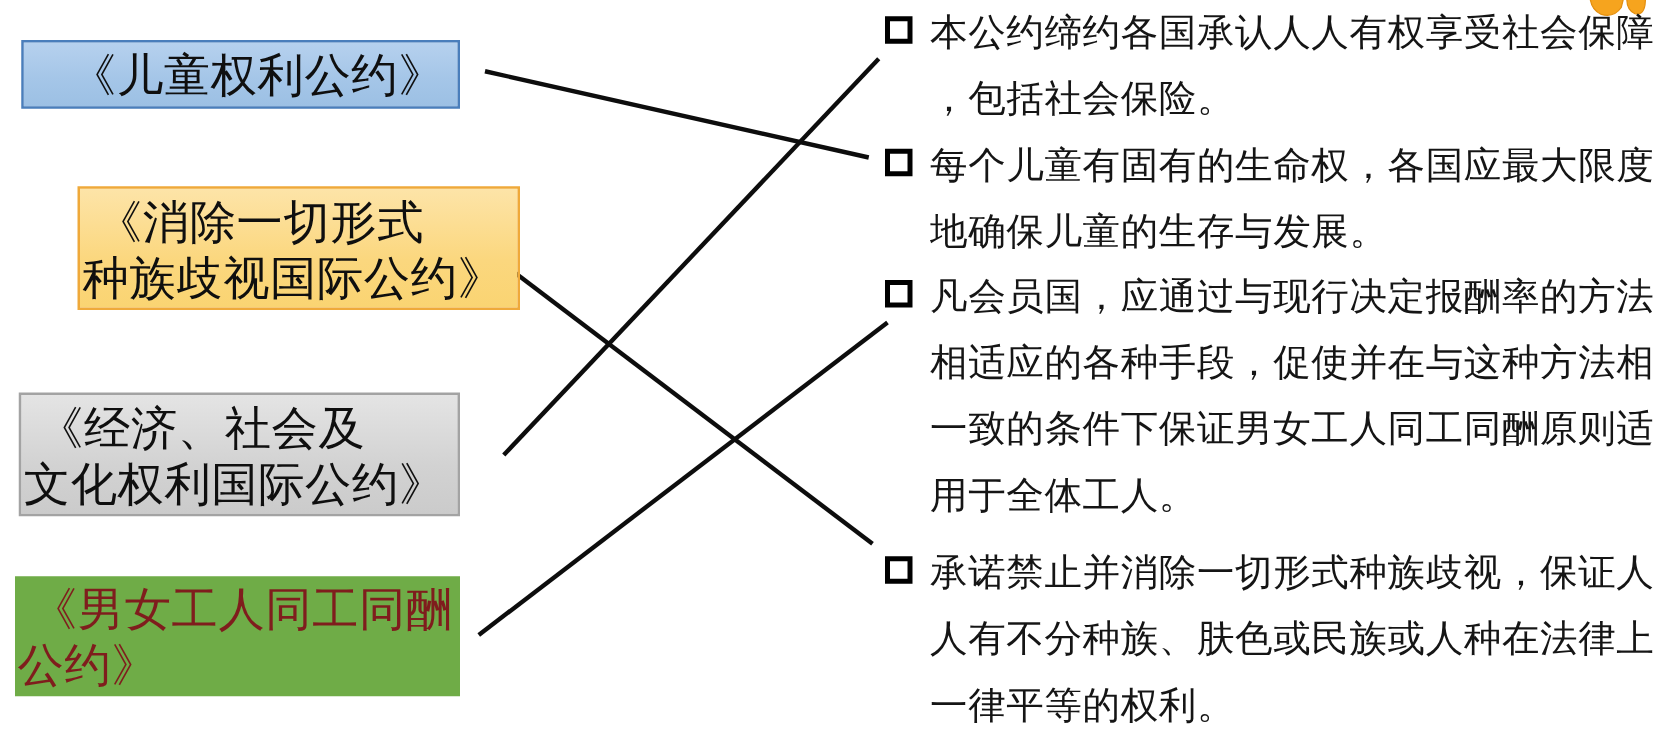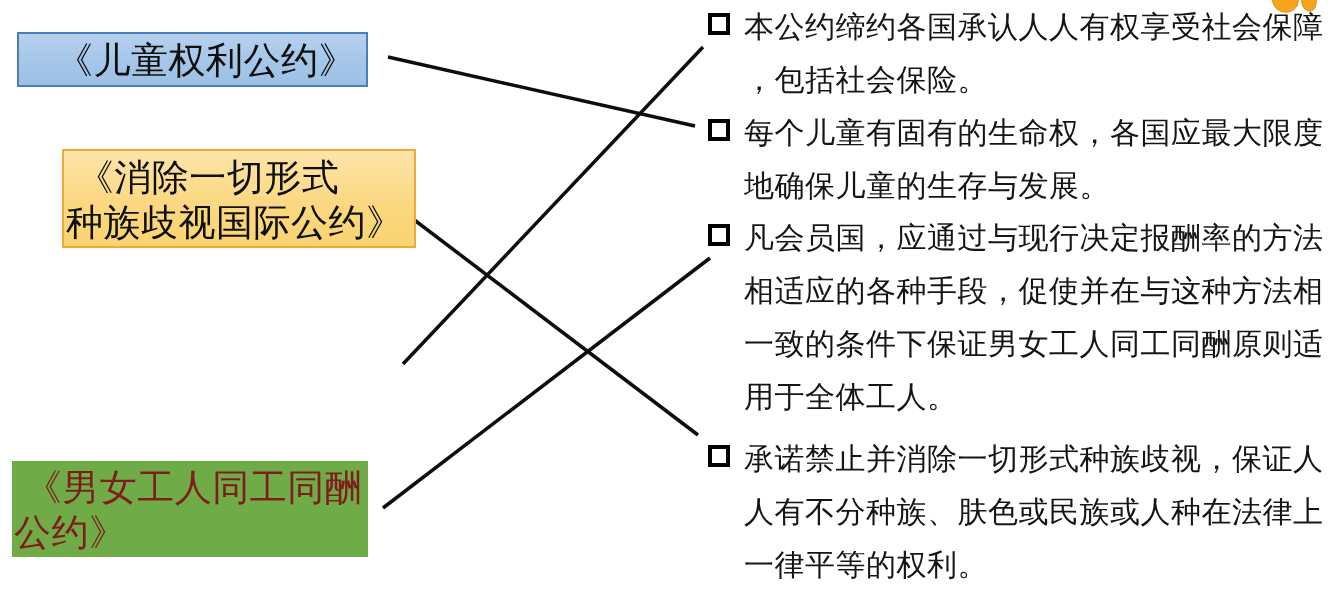--- a/index.html
+++ b/index.html
@@ -110,20 +110,22 @@
       <line x1="388" y1="200" x2="698" y2="435"></line>
       <line x1="403" y1="364" x2="703" y2="47"></line>
       <line x1="383" y1="508" x2="710" y2="258"></line>
     </svg>
 
   <div class="conv-box one-line box-blue">《儿童权利公约》</div>
 
   <div class="conv-box two-line box-gold"> 《消除一切形式
 种族歧视国际公约》</div>
 
+  <div class="conv-box two-line box-gray"> 《经济、社会及
+文化权利国际公约》</div>
 
   <div class="conv-box two-line box-green"> 《男女工人同工同酬
 公约》</div>
 
   <div class="provision p1">
     <div class="checkbox-bullet"></div>
     <div class="provision-text">本公约缔约各国承认人人有权享受社会保障
 ，包括社会保险。</div>
   </div>
 

